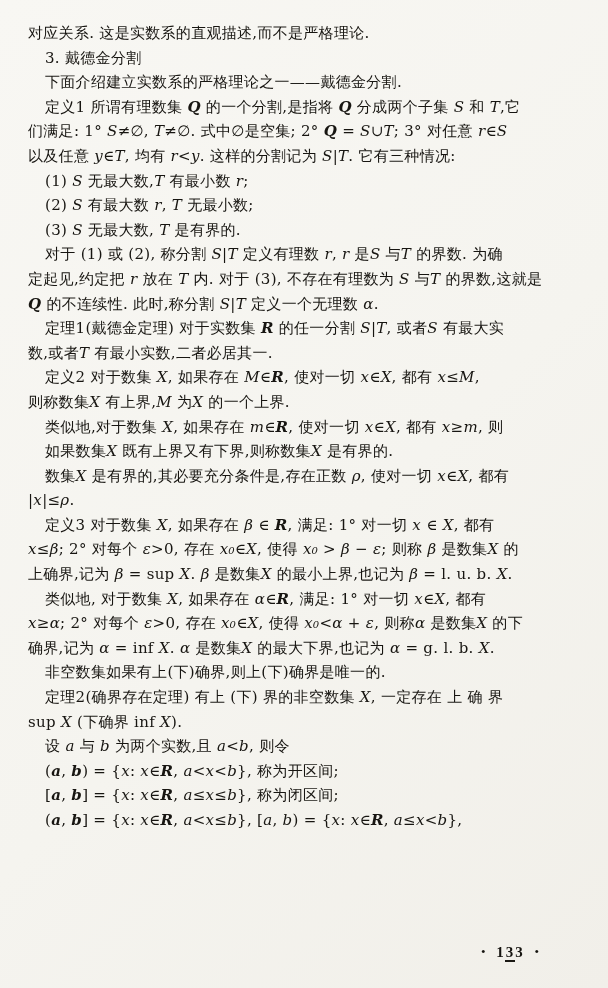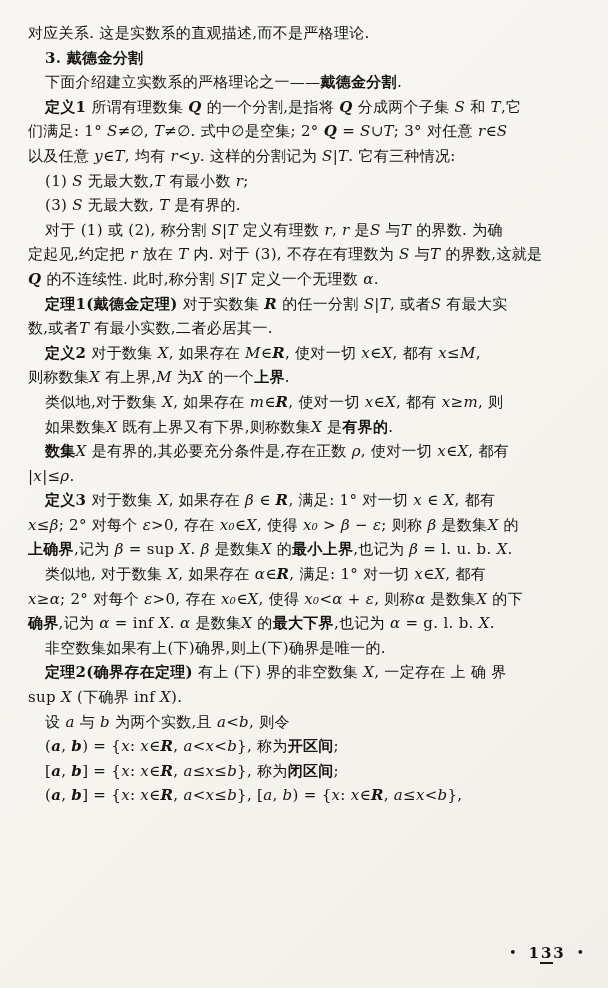--- a/index.html
+++ b/index.html
@@ -15,46 +15,48 @@
   }
   .content{
     position:absolute;left:28px;top:21px;width:558px;
   }
   .line{
     font-size:15px;line-height:24.6px;height:24.6px;
     white-space:nowrap;letter-spacing:0.3px;
   }
   .in1{padding-left:17px;}
   .sg-p{font-weight:normal;font-style:normal;}
-  .sg-b{font-weight:bold;}
+  .sg-b{font-weight:normal;}
   .sg-i{font-style:italic;}
   .sg-bi{font-style:italic;font-weight:bold;}
   .page-num{
-    position:absolute;top:944px;left:504px;
+    position:absolute;top:944px;left:476px;
     font-size:15px;letter-spacing:1px;color:#15130f;
     white-space:nowrap;
+    font-family:Liberation Serif, serif;
   }
   .page-num .bullet{font-size:13px;vertical-align:1px;padding:0 5px;}
   .page-num .num{position:relative;font-weight:bold;letter-spacing:2px;}
   .page-num .num::after{
     content:"";position:absolute;left:32%;width:34%;bottom:-2px;height:2px;background:#1a1813;
   }
 </style>
 </head>
 <body>
 
 <div class="page">
   <div class="content">
       <div class="line"><span class="sg-p">对应关系. 这是实数系的直观描述,而不是严格理论.</span></div>
       <div class="line in1"><span class="sg-b">3. 戴德金分割</span></div>
       <div class="line in1"><span class="sg-p">下面介绍建立实数系的严格理论之一——</span><span class="sg-b">戴德金分割</span><span class="sg-p">.</span></div>
       <div class="line in1"><span class="sg-b">定义1</span><span class="sg-p">  所谓有理数集 </span><span class="sg-bi">Q</span><span class="sg-p"> 的一个分割,是指将 </span><span class="sg-bi">Q</span><span class="sg-p"> 分成两个子集 </span><span class="sg-i">S</span><span class="sg-p"> 和 </span><span class="sg-i">T</span><span class="sg-p">,它</span></div>
       <div class="line"><span class="sg-p">们满足: 1° </span><span class="sg-i">S</span><span class="sg-p">≠∅, </span><span class="sg-i">T</span><span class="sg-p">≠∅. 式中∅是空集; 2° </span><span class="sg-bi">Q</span><span class="sg-p"> = </span><span class="sg-i">S</span><span class="sg-p">∪</span><span class="sg-i">T</span><span class="sg-p">; 3° 对任意 </span><span class="sg-i">r</span><span class="sg-p">∈</span><span class="sg-i">S</span></div>
       <div class="line"><span class="sg-p">以及任意 </span><span class="sg-i">y</span><span class="sg-p">∈</span><span class="sg-i">T</span><span class="sg-p">, 均有 </span><span class="sg-i">r</span><span class="sg-p">&lt;</span><span class="sg-i">y</span><span class="sg-p">. 这样的分割记为 </span><span class="sg-i">S</span><span class="sg-p">|</span><span class="sg-i">T</span><span class="sg-p">. 它有三种情况:</span></div>
       <div class="line in1"><span class="sg-p">(1) </span><span class="sg-i">S</span><span class="sg-p"> 无最大数,</span><span class="sg-i">T</span><span class="sg-p"> 有最小数 </span><span class="sg-i">r</span><span class="sg-p">;</span></div>
+      <div class="line in1"><span class="sg-p">(2) </span><span class="sg-i">S</span><span class="sg-p"> 有最大数 </span><span class="sg-i">r</span><span class="sg-p">, </span><span class="sg-i">T</span><span class="sg-p"> 无最小数;</span></div>
       <div class="line in1"><span class="sg-p">(3) </span><span class="sg-i">S</span><span class="sg-p"> 无最大数, </span><span class="sg-i">T</span><span class="sg-p"> 是有界的.</span></div>
       <div class="line in1"><span class="sg-p">对于 (1) 或 (2), 称分割 </span><span class="sg-i">S</span><span class="sg-p">|</span><span class="sg-i">T</span><span class="sg-p"> 定义有理数 </span><span class="sg-i">r</span><span class="sg-p">, </span><span class="sg-i">r</span><span class="sg-p"> 是</span><span class="sg-i">S</span><span class="sg-p"> 与</span><span class="sg-i">T</span><span class="sg-p"> 的界数. 为确</span></div>
       <div class="line"><span class="sg-p">定起见,约定把 </span><span class="sg-i">r</span><span class="sg-p"> 放在 </span><span class="sg-i">T</span><span class="sg-p"> 内. 对于 (3), 不存在有理数为 </span><span class="sg-i">S</span><span class="sg-p"> 与</span><span class="sg-i">T</span><span class="sg-p"> 的界数,这就是</span></div>
       <div class="line"><span class="sg-bi">Q</span><span class="sg-p"> 的不连续性. 此时,称分割 </span><span class="sg-i">S</span><span class="sg-p">|</span><span class="sg-i">T</span><span class="sg-p"> 定义一个无理数 </span><span class="sg-i">α</span><span class="sg-p">.</span></div>
       <div class="line in1"><span class="sg-b">定理1(戴德金定理)</span><span class="sg-p">  对于实数集 </span><span class="sg-bi">R</span><span class="sg-p"> 的任一分割 </span><span class="sg-i">S</span><span class="sg-p">|</span><span class="sg-i">T</span><span class="sg-p">, 或者</span><span class="sg-i">S</span><span class="sg-p"> 有最大实</span></div>
       <div class="line"><span class="sg-p">数,或者</span><span class="sg-i">T</span><span class="sg-p"> 有最小实数,二者必居其一.</span></div>
       <div class="line in1"><span class="sg-b">定义2</span><span class="sg-p">  对于数集 </span><span class="sg-i">X</span><span class="sg-p">, 如果存在 </span><span class="sg-i">M</span><span class="sg-p">∈</span><span class="sg-bi">R</span><span class="sg-p">, 使对一切 </span><span class="sg-i">x</span><span class="sg-p">∈</span><span class="sg-i">X</span><span class="sg-p">, 都有 </span><span class="sg-i">x</span><span class="sg-p">≤</span><span class="sg-i">M</span><span class="sg-p">,</span></div>
       <div class="line"><span class="sg-p">则称数集</span><span class="sg-i">X</span><span class="sg-p"> 有上界,</span><span class="sg-i">M</span><span class="sg-p"> 为</span><span class="sg-i">X</span><span class="sg-p"> 的一个</span><span class="sg-b">上界</span><span class="sg-p">.</span></div>
       <div class="line in1"><span class="sg-p">类似地,对于数集 </span><span class="sg-i">X</span><span class="sg-p">, 如果存在 </span><span class="sg-i">m</span><span class="sg-p">∈</span><span class="sg-bi">R</span><span class="sg-p">, 使对一切 </span><span class="sg-i">x</span><span class="sg-p">∈</span><span class="sg-i">X</span><span class="sg-p">, 都有 </span><span class="sg-i">x</span><span class="sg-p">≥</span><span class="sg-i">m</span><span class="sg-p">, 则</span></div>
       <div class="line in1"><span class="sg-p">如果数集</span><span class="sg-i">X</span><span class="sg-p"> 既有上界又有下界,则称数集</span><span class="sg-i">X</span><span class="sg-p"> 是</span><span class="sg-b">有界的</span><span class="sg-p">.</span></div>

